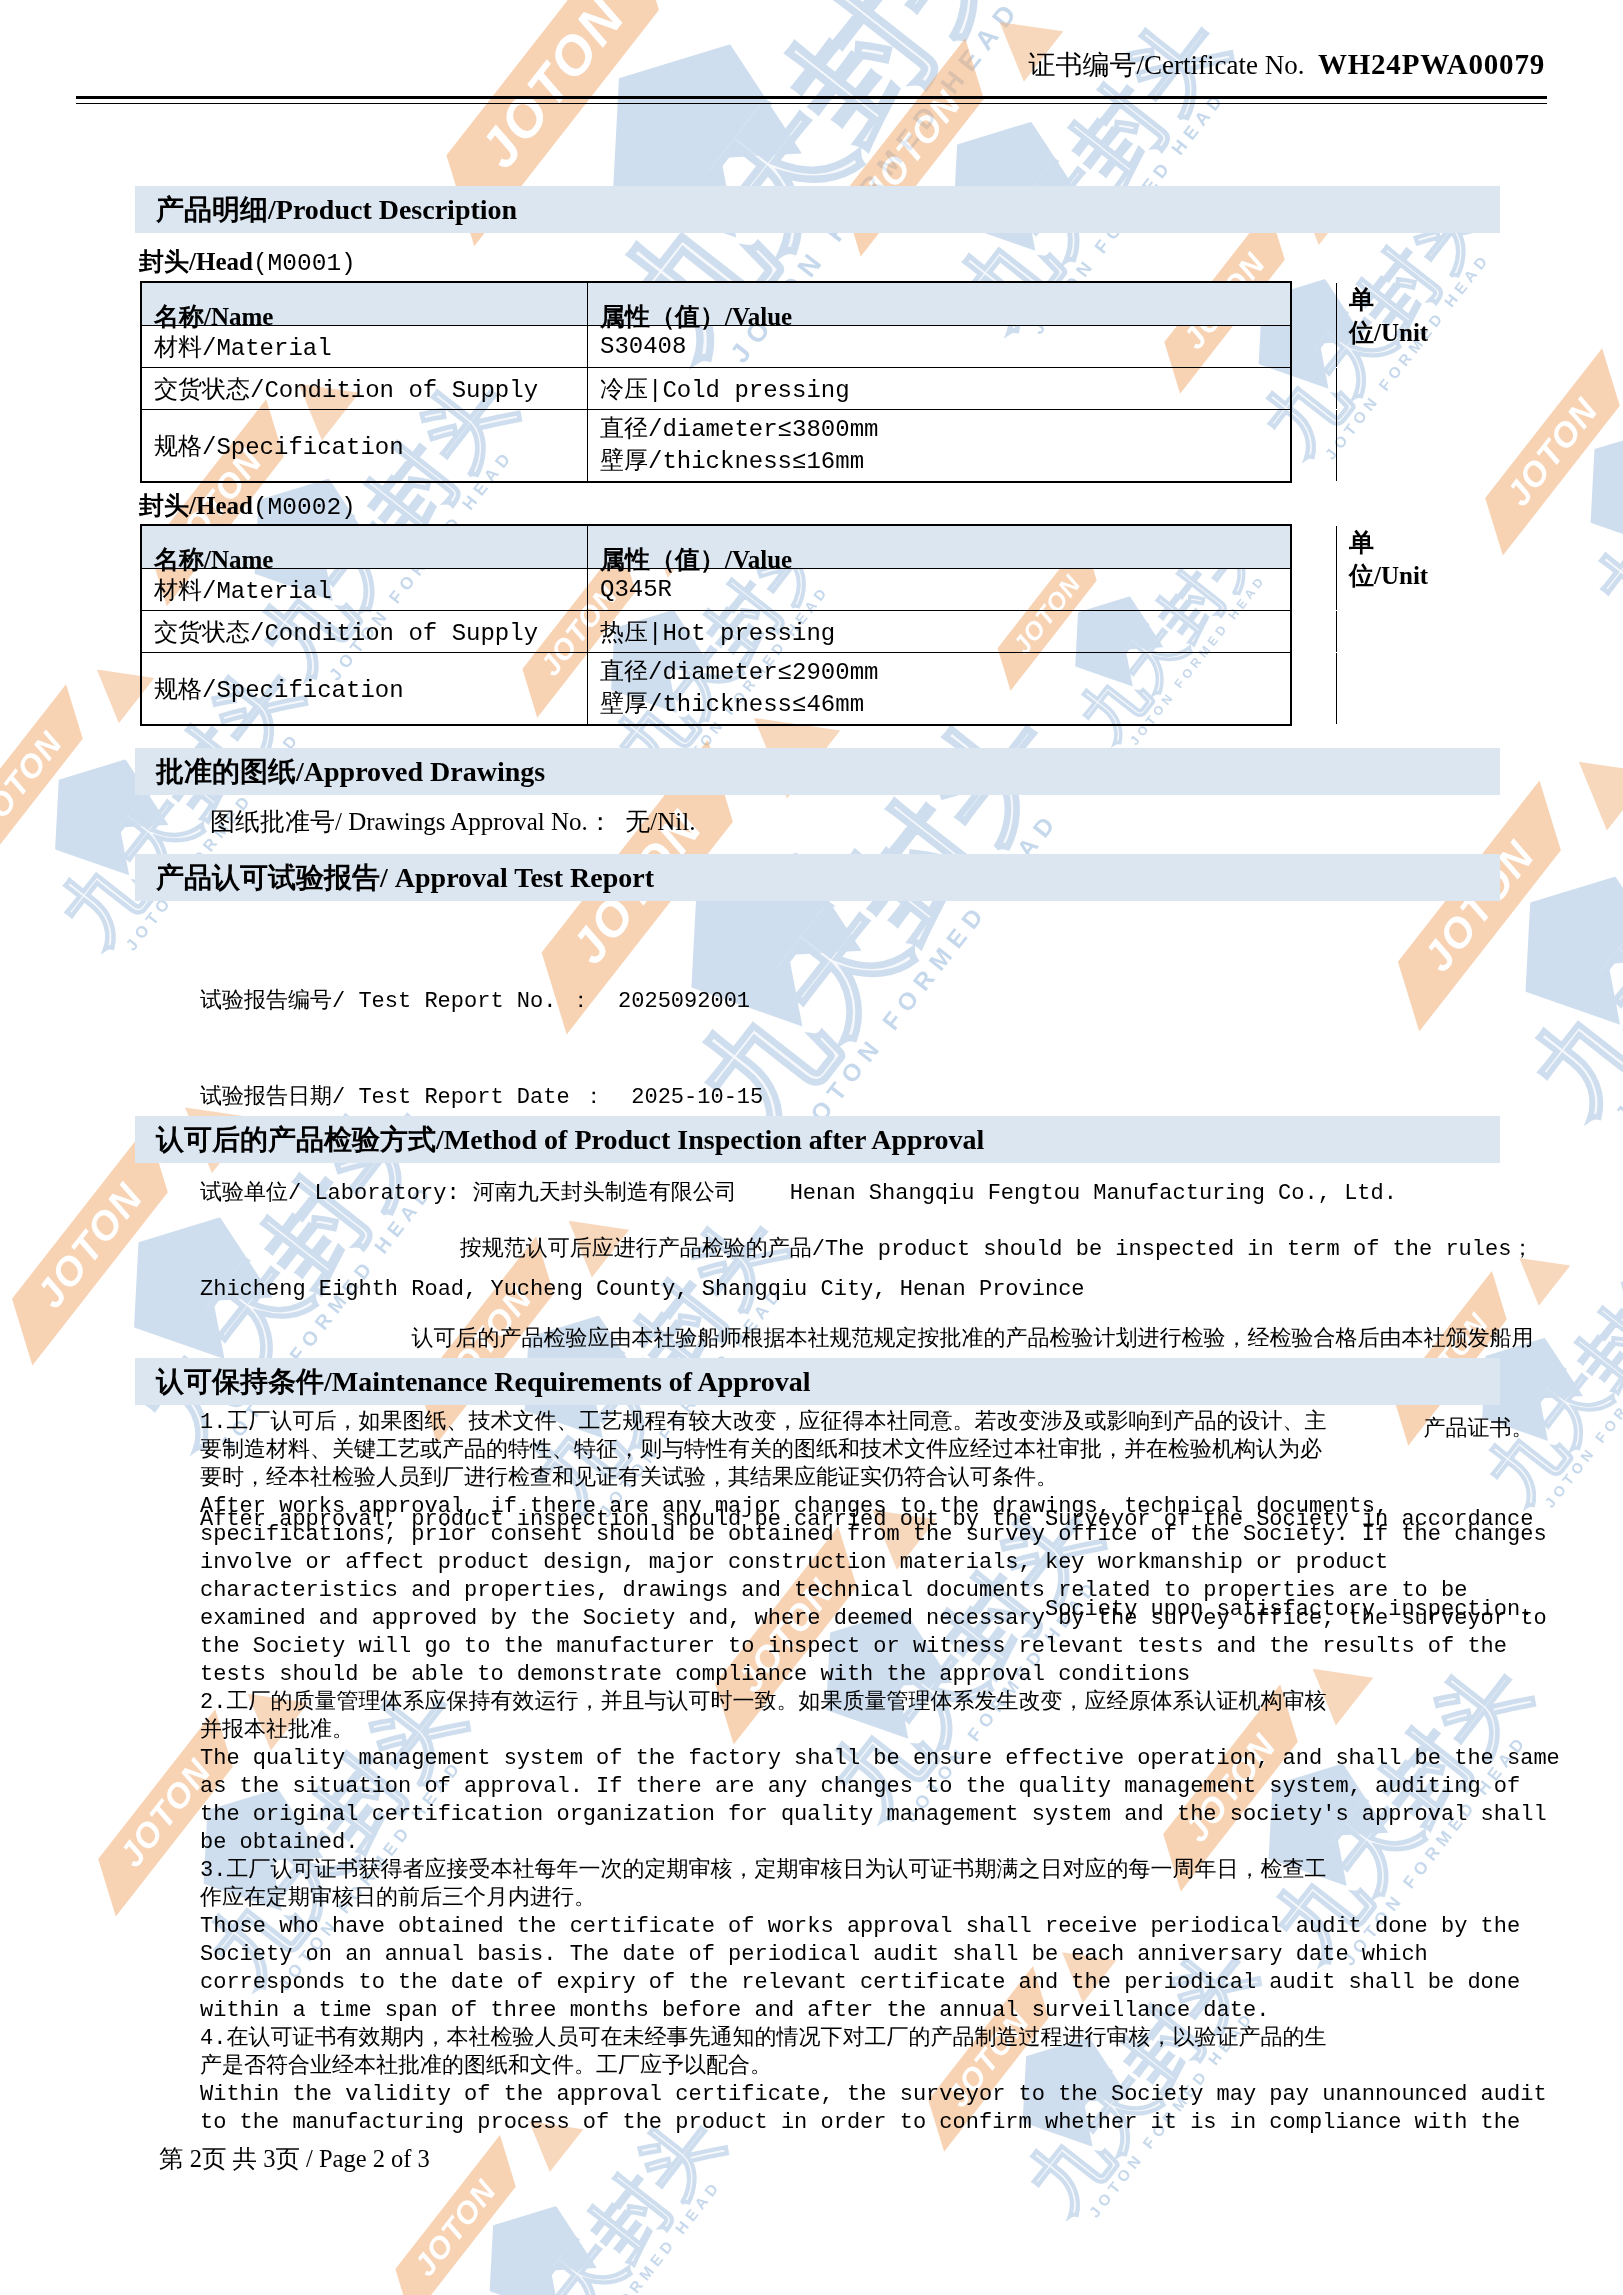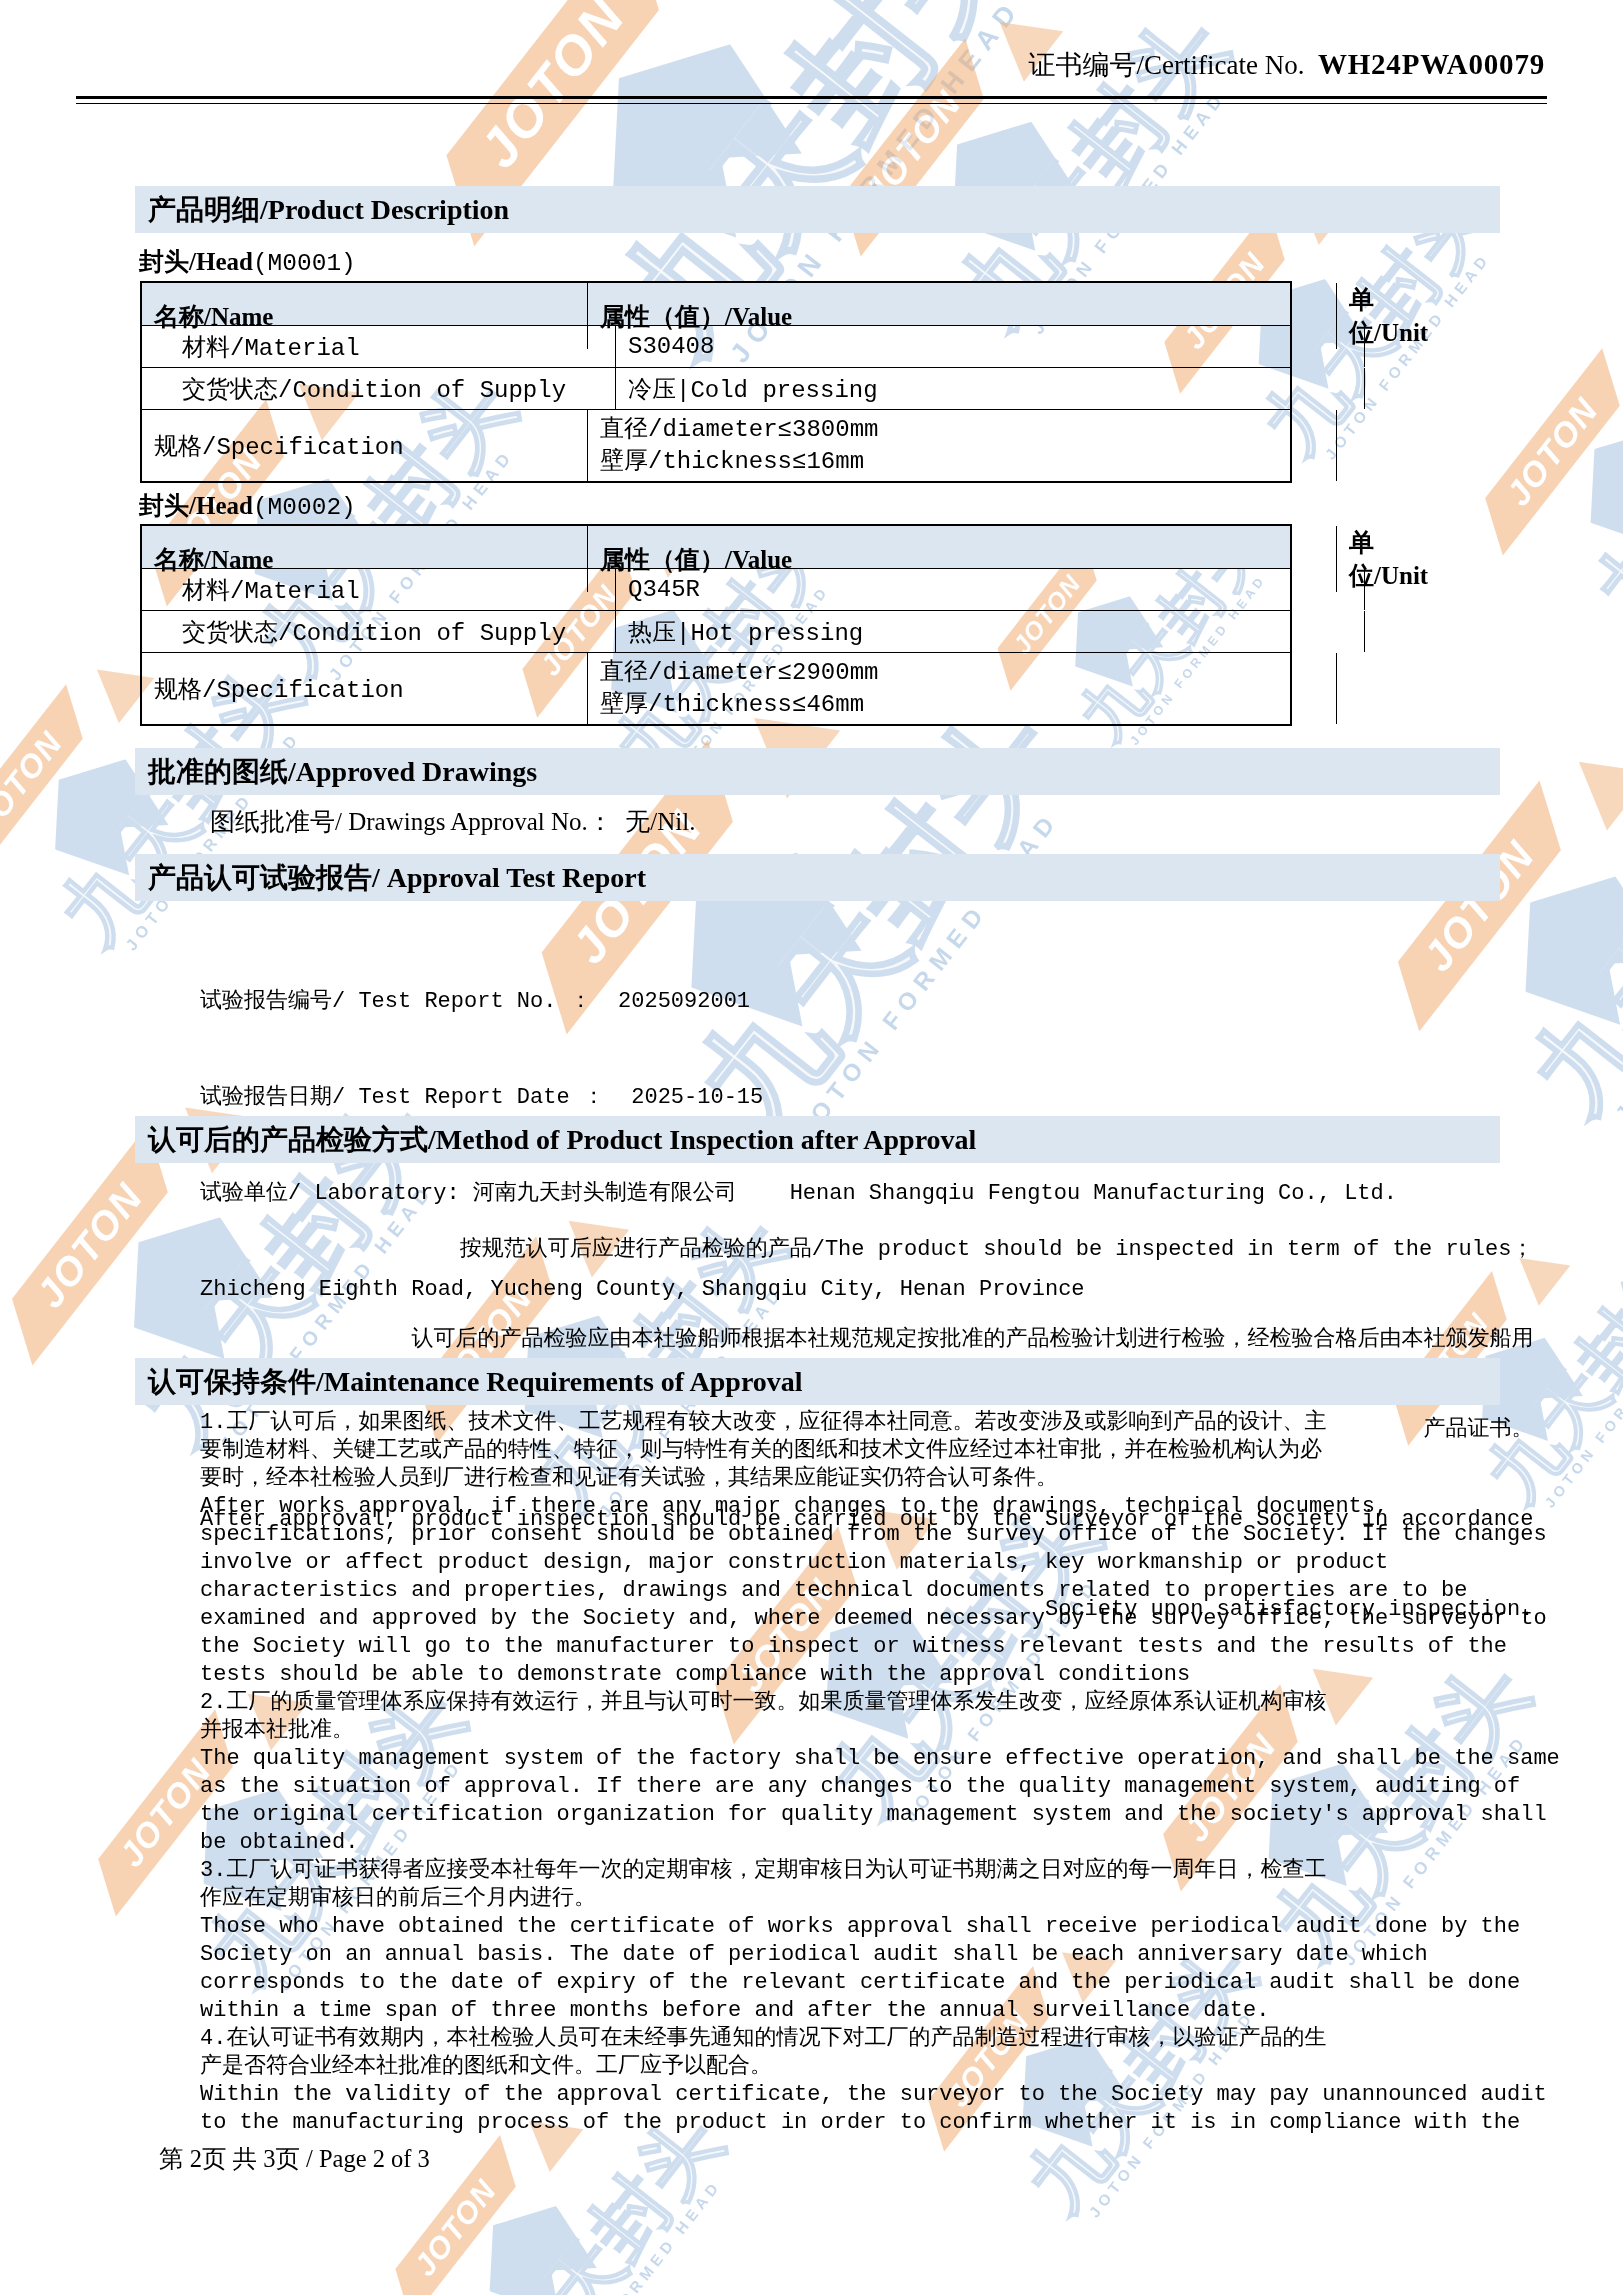--- a/index.html
+++ b/index.html
@@ -10,37 +10,37 @@
   
   .cert-header{position:absolute;top:47px;right:78px;font-family:"Liberation Serif","DejaVu Serif",serif;
                font-size:27px;white-space:nowrap;}
   .cert-no{font-weight:bold;font-size:29px;margin-left:13.5px;letter-spacing:0.8px;}
   .top-rule{position:absolute;top:96px;left:76px;width:1471px;height:7.6px;
             border-top:3.4px solid #000;border-bottom:1.7px solid #000;box-sizing:border-box;}
 
   
   .section-bar{position:absolute;left:135px;width:1365px;height:47px;background:#dce6f1;
                font-family:"Liberation Serif","DejaVu Serif",serif;font-weight:bold;font-size:28px;
-               line-height:47px;padding-left:13px;box-sizing:border-box;white-space:nowrap;}
+               line-height:47px;padding-left:21px;box-sizing:border-box;white-space:nowrap;}
 
   
   .head-title{position:absolute;left:139px;font-size:25px;white-space:nowrap;}
   .head-title .cn{font-family:"Liberation Serif","DejaVu Serif",serif;font-weight:bold;}
   .head-title .code{font-size:24.5px;}
 
   
   .prod-table{position:absolute;left:140px;width:1152px;border:2.5px solid #000;box-sizing:border-box;}
   .t-row{display:grid;grid-template-columns:446px 749px auto;border-bottom:1.7px solid #000;}
   .t-row:last-child{border-bottom:none;}
   .t-cell{border-right:1.7px solid #000;padding-left:12px;display:flex;align-items:center;
           font-size:24px;box-sizing:border-box;}
   .t-cell.last{border-right:none;}
   .t-head .t-cell{font-family:"Liberation Serif","DejaVu Serif",serif;font-weight:bold;font-size:25px;}
   .t-head{height:42px;background:#dce6f1;}
-  .t-r{height:41px;padding-left:28px;}
+  .t-r{height:41px;}
   .t-spec{height:71px;}
   .t-spec .vcell{flex-direction:column;align-items:flex-start;justify-content:center;line-height:32px;}
 
   
   .line-block{position:absolute;left:200px;white-space:pre;}
   .drawings-line{position:absolute;left:210px;font-family:"Liberation Serif","DejaVu Serif",serif;
                  font-size:25px;white-space:pre;}
   .report-block{font-size:22px;line-height:32px;}
   .inspect-block{font-size:22px;line-height:30px;text-align:right;}
   .maint-block{font-size:22px;line-height:28px;}

